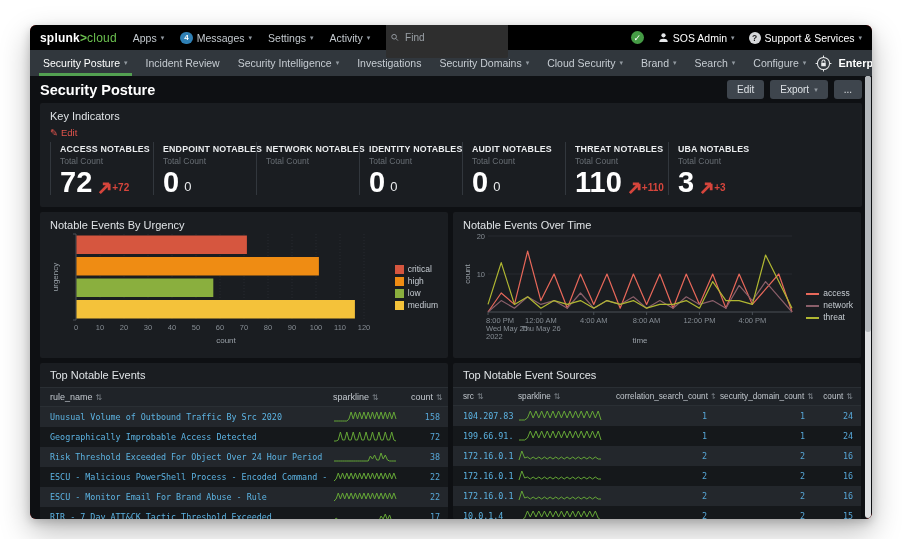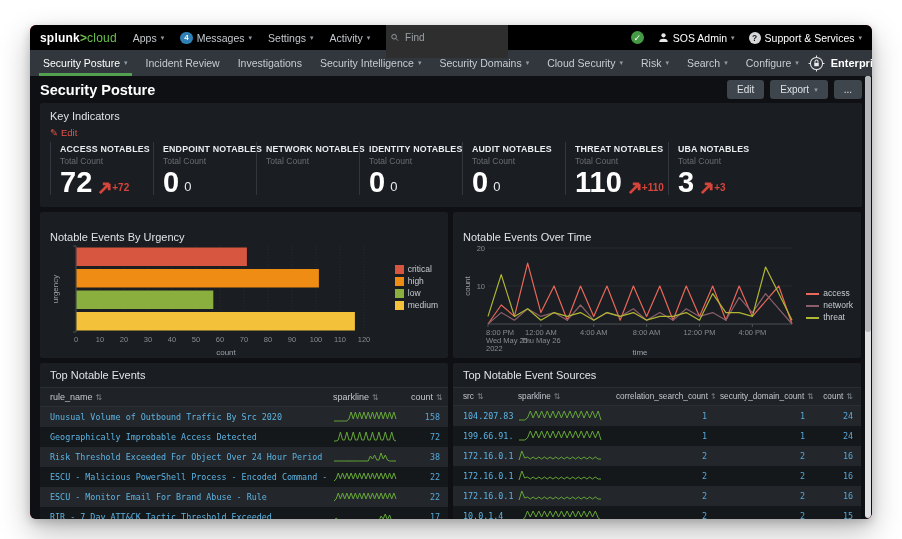--- a/index.html
+++ b/index.html
@@ -43,21 +43,21 @@
   .kpi{width:103px;border-left:1px solid #32373d;padding:2px 0 0 9px;box-sizing:border-box;cursor:pointer;}
   .kpi-label{color:#eceef0;font-size:8.8px;font-weight:bold;letter-spacing:.2px;white-space:nowrap;}
   .kpi-sub{color:#696f75;font-size:8.5px;margin-top:2px;}
   .kpi-val{display:flex;align-items:flex-end;gap:5px;margin-top:3px;}
   .kpi-num{color:#fff;font-size:29px;font-weight:bold;line-height:.9;}
   .kpi-delta{display:flex;flex-direction:row;align-items:center;line-height:1;}
   .kpi-delta .d-val{color:#d6453c;font-size:10px;font-weight:bold;}
   .kpi-delta.zero .d-val{color:#e8eaec;font-size:13px;font-weight:normal;margin-bottom:2px;}
   
   .charts-row{display:flex;gap:5px;margin-bottom:5px;}
-  .chart-panel{width:408px;height:146px;position:relative;padding:19px 10px;}
+  .chart-panel{width:408px;height:146px;position:relative;padding:7px 10px;}
   .chart-legend{position:absolute;display:flex;flex-direction:column;gap:1px;}
   .legend-item{display:flex;align-items:center;gap:4px;color:#c6ccd2;font-size:8.5px;line-height:1.3;}
   .legend-swatch{width:9px;height:9px;flex:0 0 auto;}
   .legend-line{width:13px;height:2px;flex:0 0 auto;}
   
   .tables-row{display:flex;gap:5px;}
   .table-panel{width:408px;height:156px;padding:6px 0 0;overflow:hidden;}
   .table-panel .panel-title{padding:0 10px 6px;}
   table{width:100%;border-collapse:collapse;table-layout:fixed;}
   thead th{background:#1f2328;color:#c2c8ce;font-weight:normal;text-align:left;padding:4px 5px;
@@ -130,36 +130,36 @@
   <div class="navbar">
     <div class="nav-items">
         <div class="nav-item active">
           <span>Security Posture</span>
           <span class="caret">▾</span>
         </div>
         <div class="nav-item">
           <span>Incident Review</span>
         </div>
         <div class="nav-item">
+          <span>Security Intelligence</span>
+          <span class="caret">▾</span>
+        </div>
+        <div class="nav-item">
           <span>Investigations</span>
         </div>
         <div class="nav-item">
-          <span>Security Intelligence</span>
-          <span class="caret">▾</span>
-        </div>
-        <div class="nav-item">
           <span>Security Domains</span>
           <span class="caret">▾</span>
         </div>
         <div class="nav-item">
           <span>Cloud Security</span>
           <span class="caret">▾</span>
         </div>
         <div class="nav-item">
-          <span>Risk</span>
+          <span>Brand</span>
           <span class="caret">▾</span>
         </div>
         <div class="nav-item">
           <span>Search</span>
           <span class="caret">▾</span>
         </div>
         <div class="nav-item">
           <span>Configure</span>
           <span class="caret">▾</span>
         </div>

